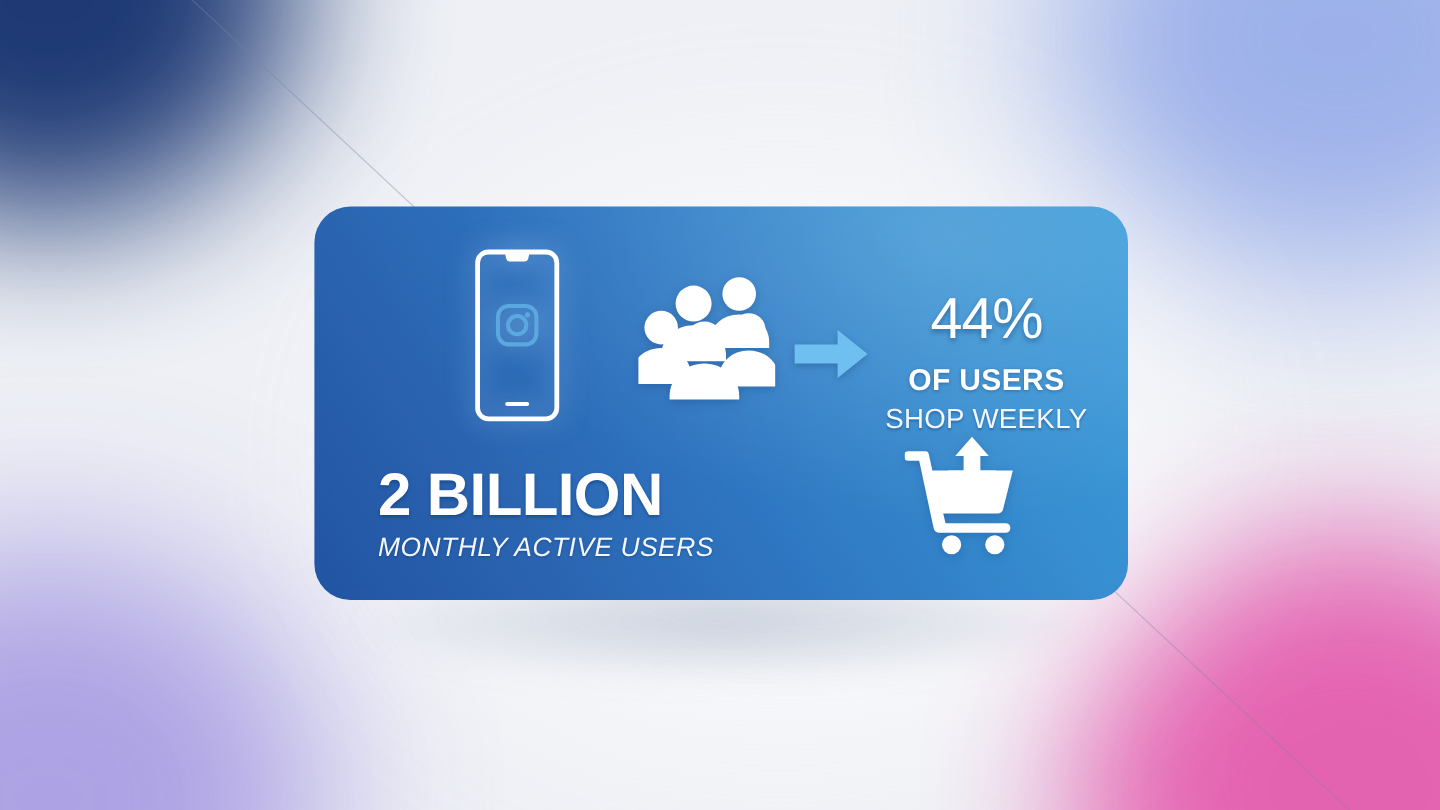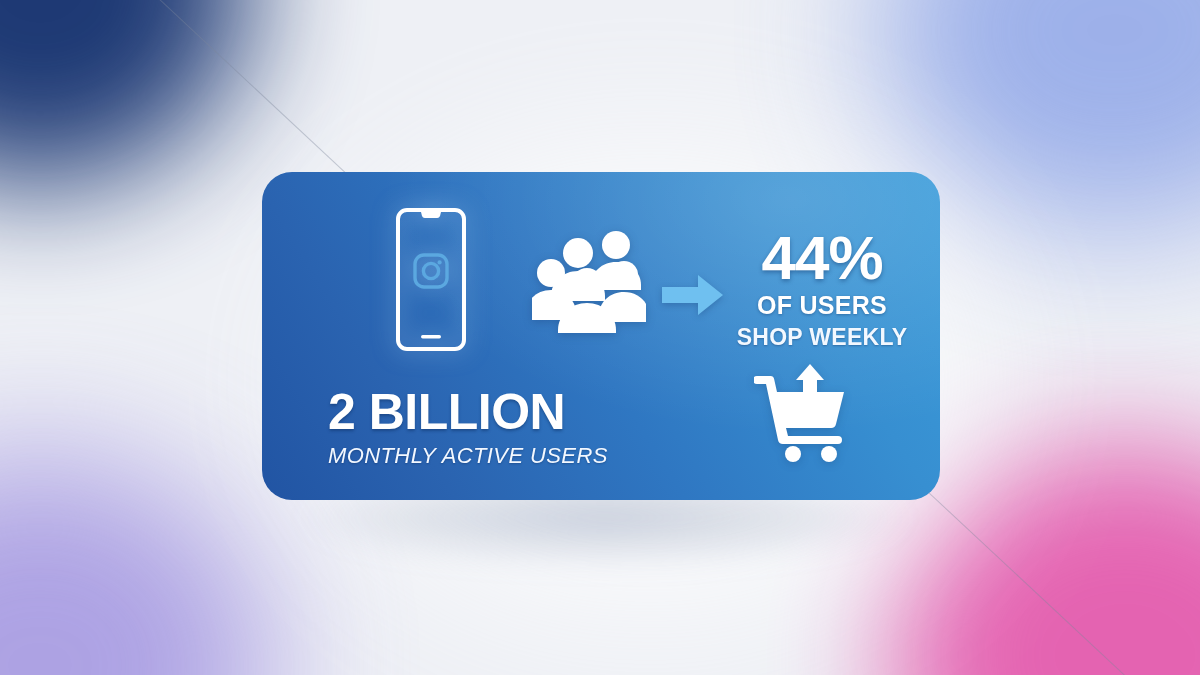--- a/index.html
+++ b/index.html
@@ -142,21 +142,21 @@
   #cart-icon{
     position:absolute;
     left:492px; top:190px;
     width:96px; height:100px;
     filter:drop-shadow(0 2px 4px rgba(10,40,90,.22));
   }
 
   
   #stat-primary{
     position:absolute;
-    left:66px; top:215px;
+    left:53px; top:215px;
     width:330px;
   }
   #stat-primary-value{
     font-size:50px;
     font-weight:700;
     color:#ffffff;
     letter-spacing:-.5px;
     line-height:1;
     text-shadow:0 2px 3px rgba(12,45,95,.45);
     white-space:nowrap;
@@ -173,40 +173,41 @@
     font-style:italic;
   }
 
   #stat-secondary{
     position:absolute;
     left:460px; top:55px;
     width:200px;
     text-align:center;
   }
   #stat-secondary-value{
-    font-size:62px;
-    font-weight:700;
+    font-size:48px;
+    font-weight:400;
     color:#ffffff;
     letter-spacing:-1px;
     line-height:1;
     text-shadow:0 2px 4px rgba(12,45,95,.42);
+    margin-top:16px;
   }
   #stat-secondary-label{
-    margin-top:4px;
+    margin-top:14px;
     font-size:25px;
     font-weight:700;
     color:#ffffff;
     letter-spacing:.3px;
     line-height:1;
     text-shadow:0 1px 3px rgba(12,45,95,.40);
   }
   #stat-secondary-sublabel{
     margin-top:8px;
     font-size:23px;
-    font-weight:700;
+    font-weight:400;
     color:#f2f8ff;
     letter-spacing:.3px;
     line-height:1;
     text-shadow:0 1px 2px rgba(12,45,95,.38);
     text-align:center;
   }
 </style>
 </head>
 <body>
 

